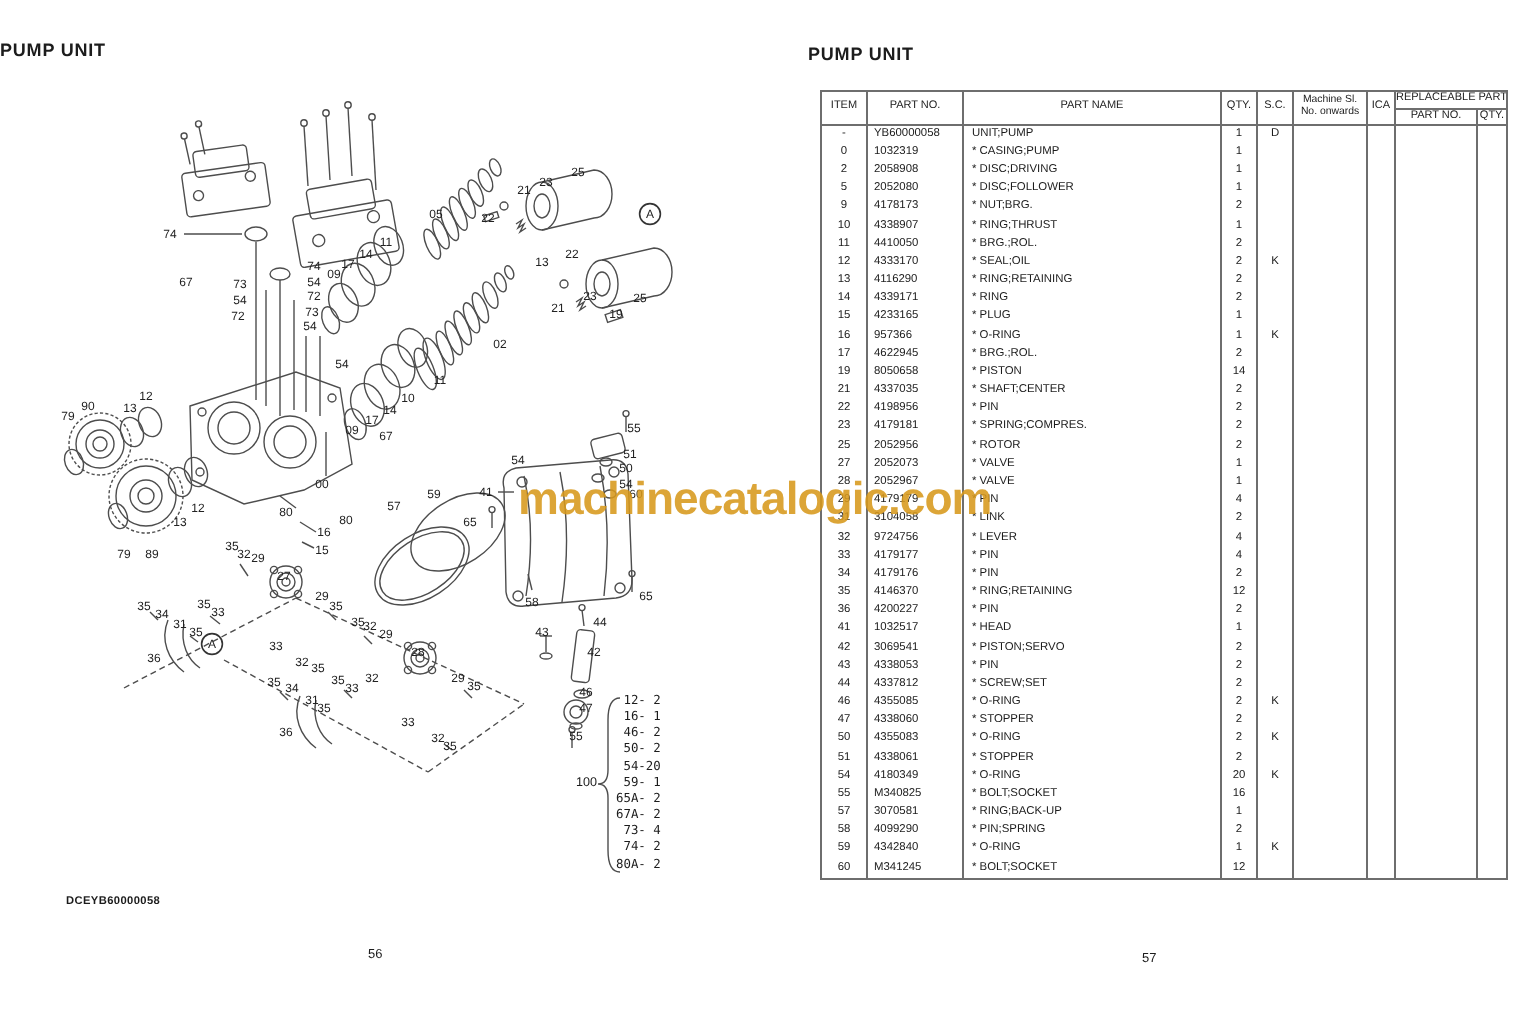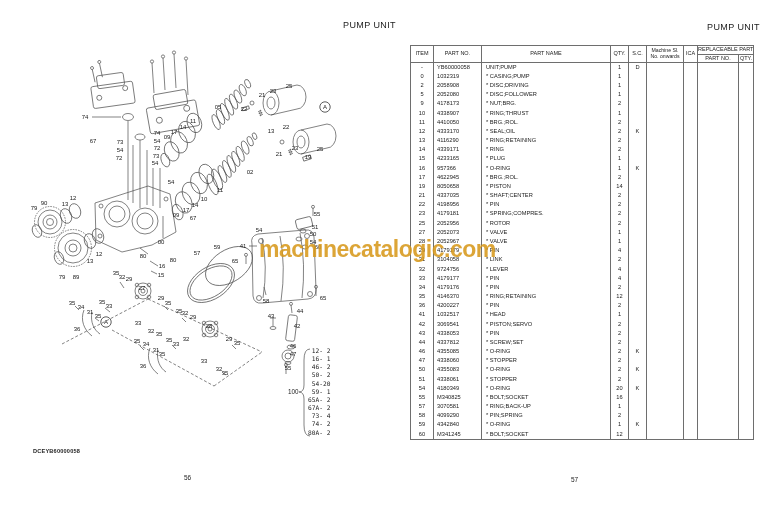--- a/index.html
+++ b/index.html
@@ -1,18 +1,18 @@
 <!DOCTYPE html>
 <html><head>
 <meta charset="utf-8">
 <style>
   html,body{margin:0;padding:0;background:#fff;}
   body{width:768px;height:510px;position:relative;overflow:hidden;
        font-family:"Liberation Sans",sans-serif;color:#1c1c1c;}
-  .page-title{position:absolute;top:0;font-weight:normal;font-size:9px;letter-spacing:.4px;text-align:right;}
+  .page-title{position:absolute;top:0;font-weight:bold;font-size:9px;letter-spacing:.4px;text-align:left;}
   #title-left{left:0;width:396px;top:20px;}
   #title-right{left:404px;width:356px;top:22px;}
   .page-num{position:absolute;font-size:6.5px;}
   #pnum-left{left:184px;top:474px;}
   #pnum-right{left:571px;top:476px;}
   #drawing-code{position:absolute;left:33px;top:448px;font-size:5.6px;font-weight:bold;letter-spacing:.2px;}
   #diagram-svg{position:absolute;left:0;top:0;width:768px;height:510px;}
   #diagram-svg text{font-family:"Liberation Sans",sans-serif;font-size:6px;fill:#222;}
   
   #group-list{position:absolute;left:308px;top:347px;font-family:"DejaVu Sans Mono",monospace;

